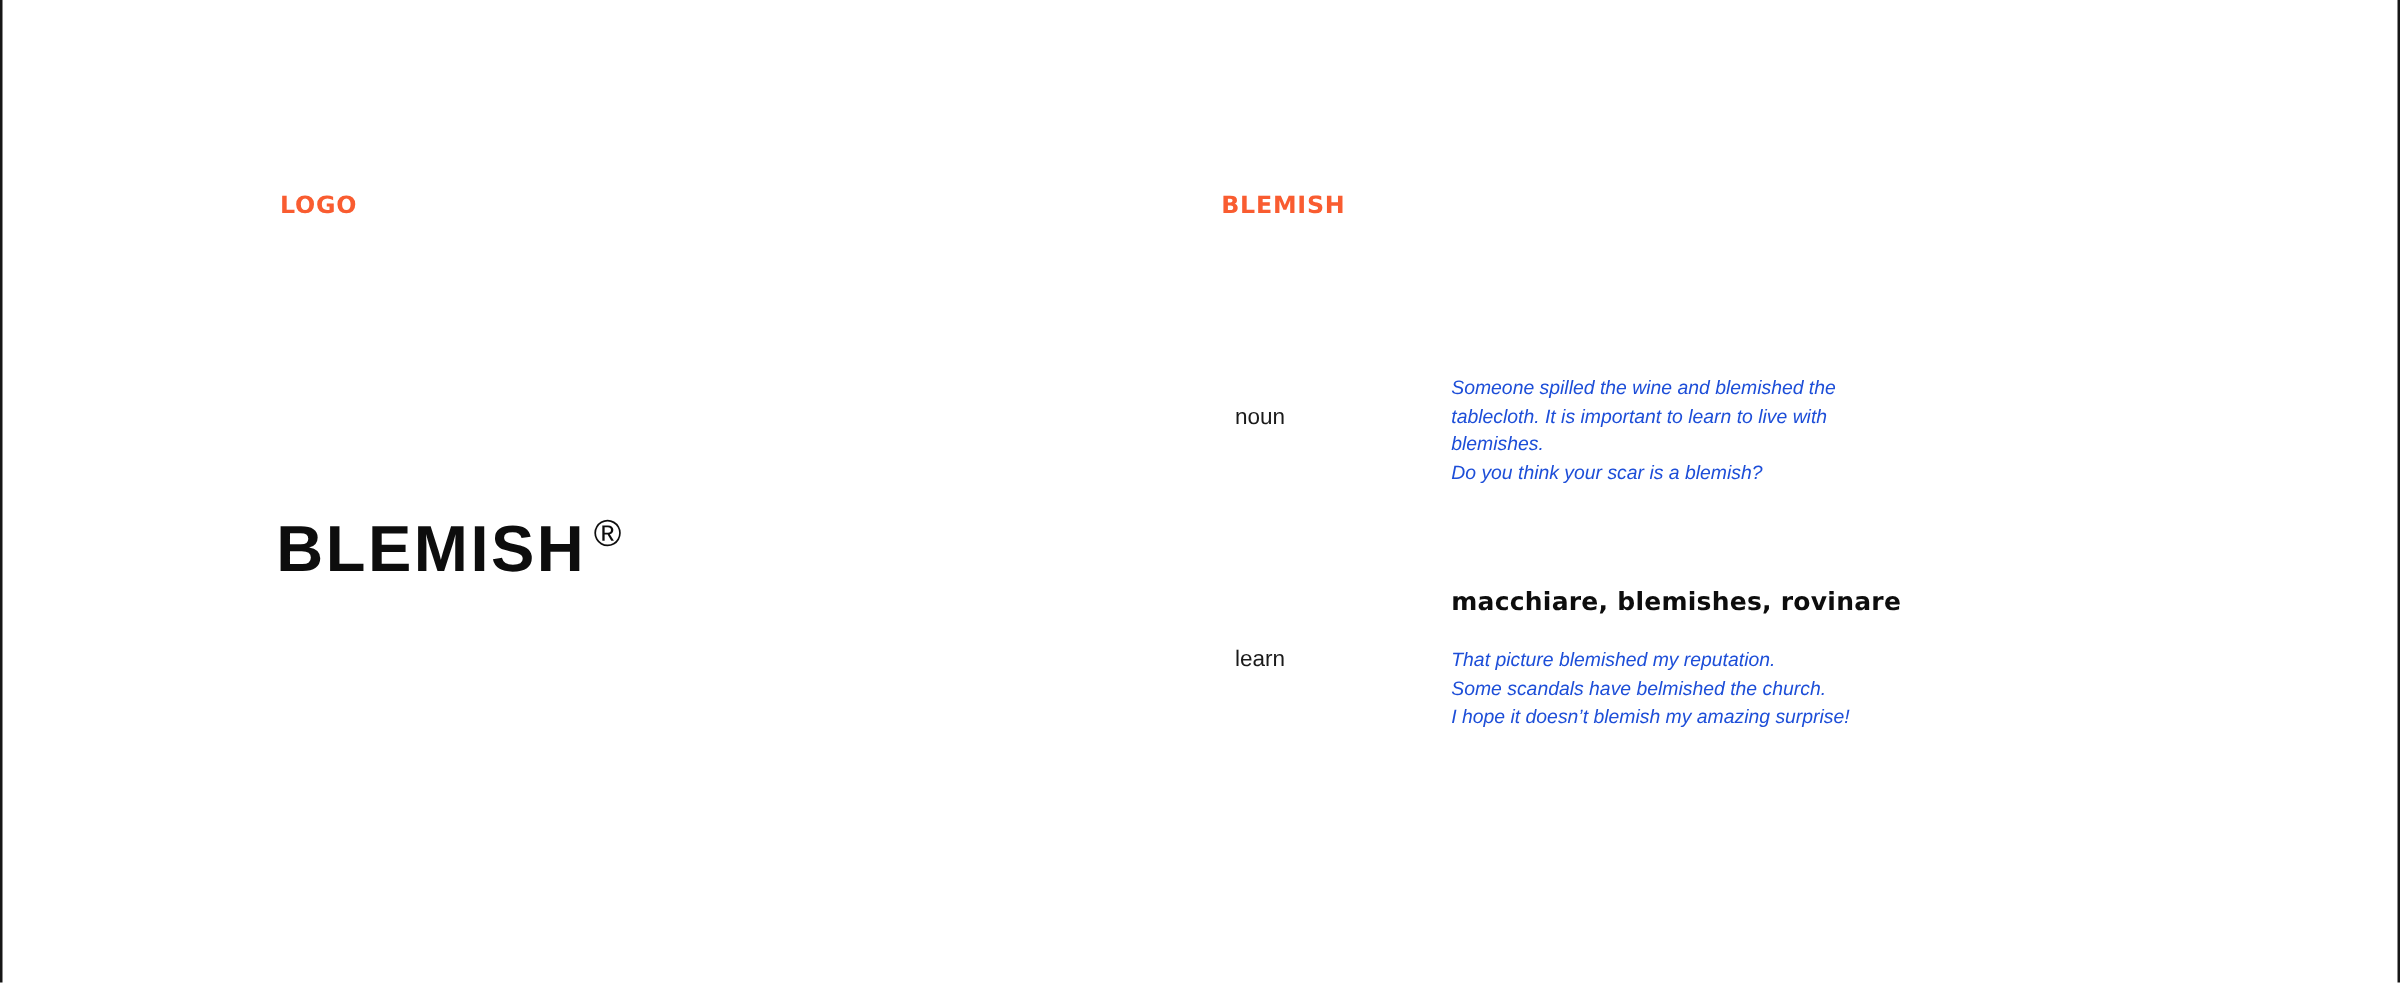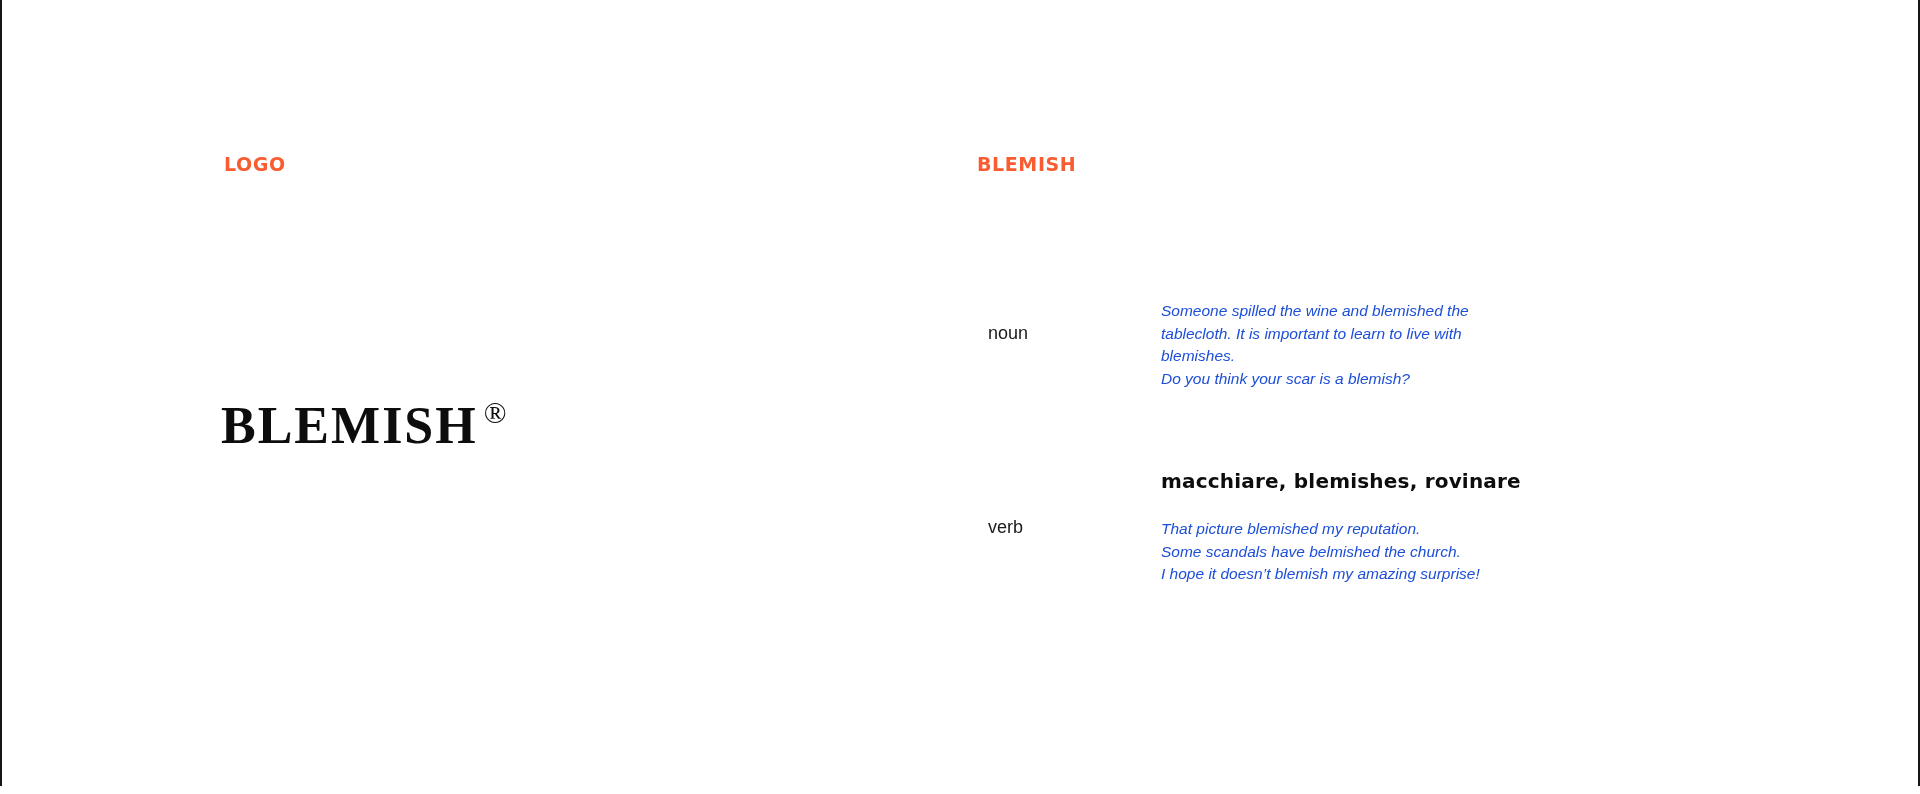--- a/index.html
+++ b/index.html
@@ -37,22 +37,22 @@
     line-height: 20px;
     color: #F95C30;
     margin-top: 28px;
   }
   .heading-logo   { left: 224px; }
   .heading-naming { left: 977px; }
 
   .wordmark {
     position: absolute;
     left: 221px;
-    top: 400px;
-    font-family: Liberation Serif, serif;
+    top: 414px;
+    font-family: Liberation Sans, sans-serif;
     font-size: 52px;
     font-weight: 800;
     letter-spacing: 2px;
     line-height: 1;
     color: #0d0d0d;
     white-space: nowrap;
   }
   .wordmark .reg-mark {
     display: inline-block;
     font-size: 30px;
@@ -119,21 +119,21 @@
     <div class="def-label">noun</div>
     <div class="def-content">
       <div class="def-examples">Someone spilled the wine and blemished the
 tablecloth. It is important to learn to live with
 blemishes.
 Do you think your scar is a blemish?</div>
     </div>
   </div>
 
   <div class="def-block verb">
-    <div class="def-label">verb</div>
+    <div class="def-label">learn</div>
     <div class="def-content">
       <div class="def-translations">macchiare, blemishes, rovinare</div>
       <div class="def-examples">That picture blemished my reputation.
 Some scandals have belmished the church.
 I hope it doesn’t blemish my amazing surprise!</div>
     </div>
   </div>
 
 </div>
 

